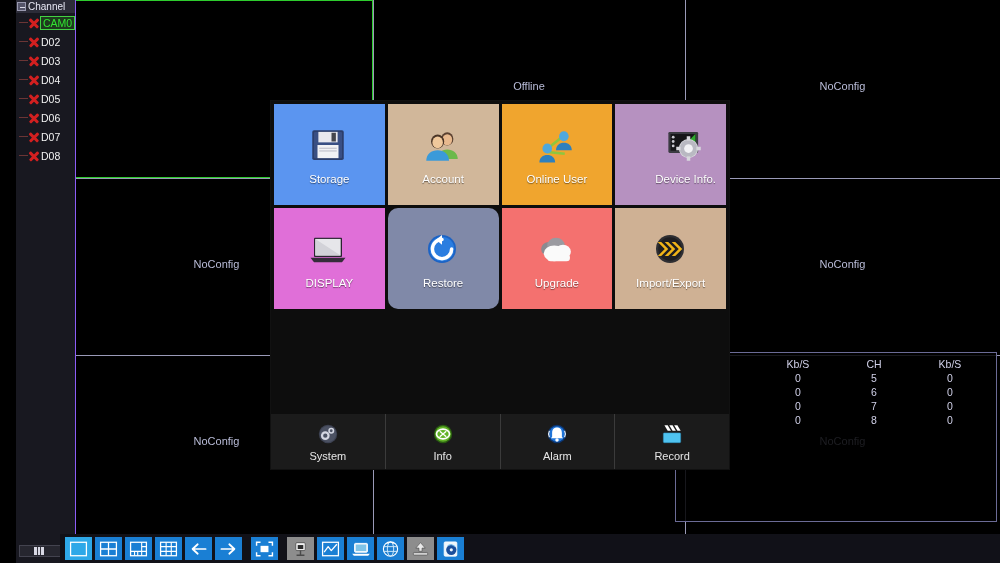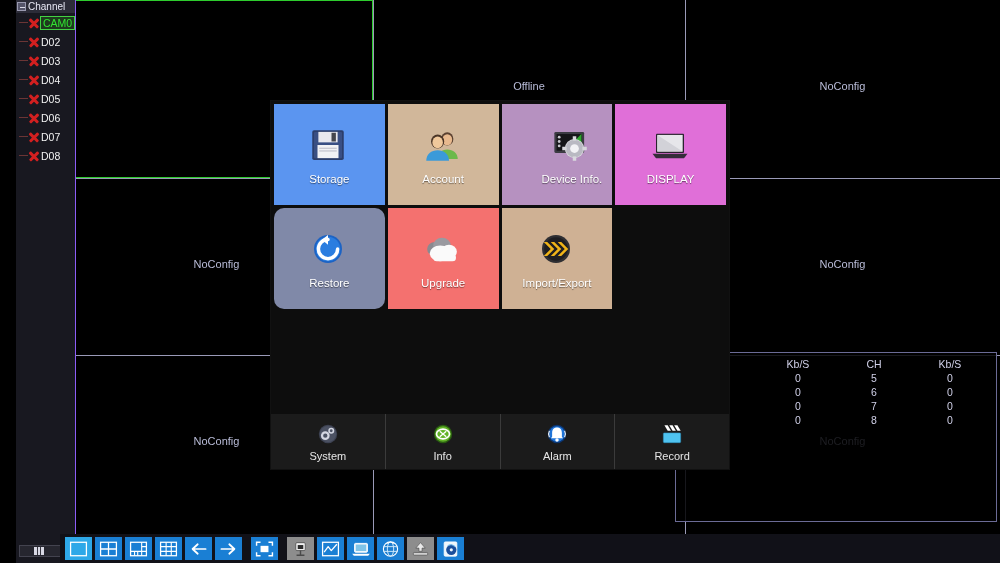--- a/index.html
+++ b/index.html
@@ -303,20 +303,32 @@
           <svg width="42" height="42" viewBox="0 0 48 48">
             <ellipse cx="30" cy="17" rx="7" ry="7.5" fill="#5a4030"></ellipse>
             <path d="M18 40c0-7 5.5-11 12-11s12 4 12 11z" fill="#6cb94a"></path>
             <ellipse cx="30" cy="18" rx="5.6" ry="6.4" fill="#e8b98e"></ellipse>
             <ellipse cx="19" cy="20" rx="7.5" ry="8" fill="#4a3527"></ellipse>
             <path d="M6 42c0-7.5 5.8-12 13-12s13 4.5 13 12z" fill="#3a9ad9"></path>
             <ellipse cx="19" cy="21" rx="6" ry="6.8" fill="#f0c89b"></ellipse>
           </svg>
         </span>
         <span class="tile-label">Account</span>
+      </div>
+      <div class="tile" style="background: rgb(240, 165, 46);">
+        <span class="tile-icon">
+          <svg width="42" height="42" viewBox="0 0 48 48">
+            <path d="M12 30 L32 14 M14 32 L34 34" stroke="#8ec63f" stroke-width="3" fill="none"></path>
+            <ellipse cx="33" cy="14" rx="5.5" ry="5.8" fill="#4fa8dd"></ellipse>
+            <path d="M24 30c0-5.5 4-8.5 9-8.5s9 3 9 8.5z" fill="#2e80bd"></path>
+            <ellipse cx="14" cy="28" rx="5.5" ry="5.8" fill="#4fa8dd"></ellipse>
+            <path d="M5 44c0-5.5 4-8.5 9-8.5s9 3 9 8.5z" fill="#2e80bd"></path>
+          </svg>
+        </span>
+        <span class="tile-label">Online User</span>
       </div>
       <div class="tile" style="background: rgb(182, 145, 192); padding-left: 30px;">
         <span class="tile-icon">
           <svg width="42" height="42" viewBox="0 0 48 48">
             <rect x="5" y="9" width="34" height="24" rx="1.5" fill="#3b3b42"></rect>
             <rect x="7.5" y="11.5" width="29" height="19" fill="#151518"></rect>
             <path d="M36 11 L36 30 L18 30 Z" fill="#2fa82f"></path>
             <circle cx="10.5" cy="15" r="1.6" fill="#c9c9d0"></circle>
             <circle cx="10.5" cy="20" r="1.6" fill="#c9c9d0"></circle>
             <circle cx="10.5" cy="25" r="1.6" fill="#c9c9d0"></circle>

